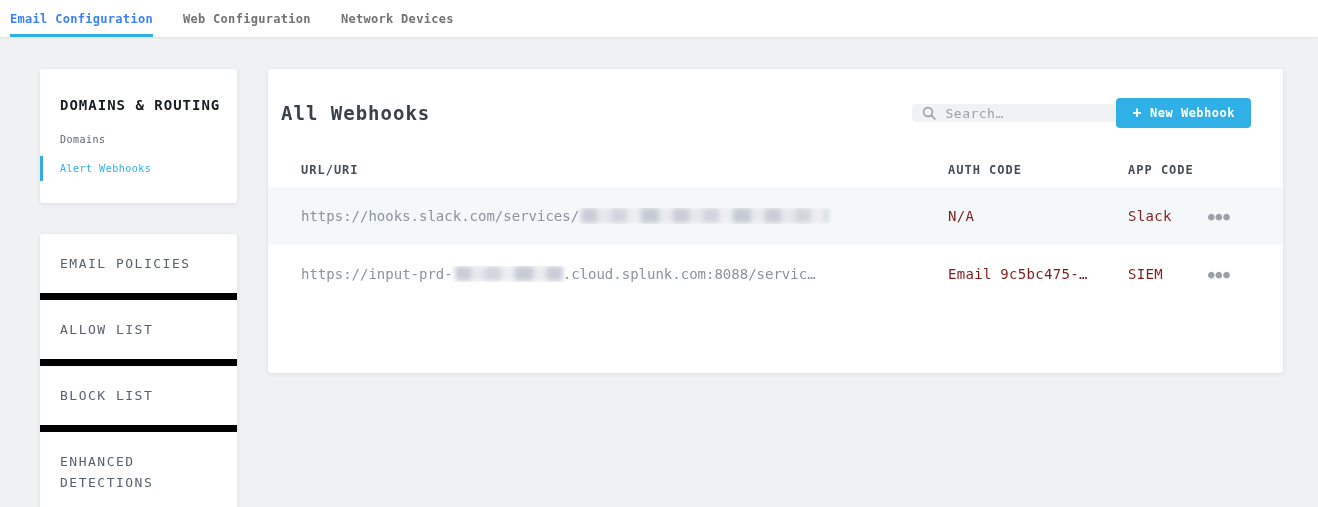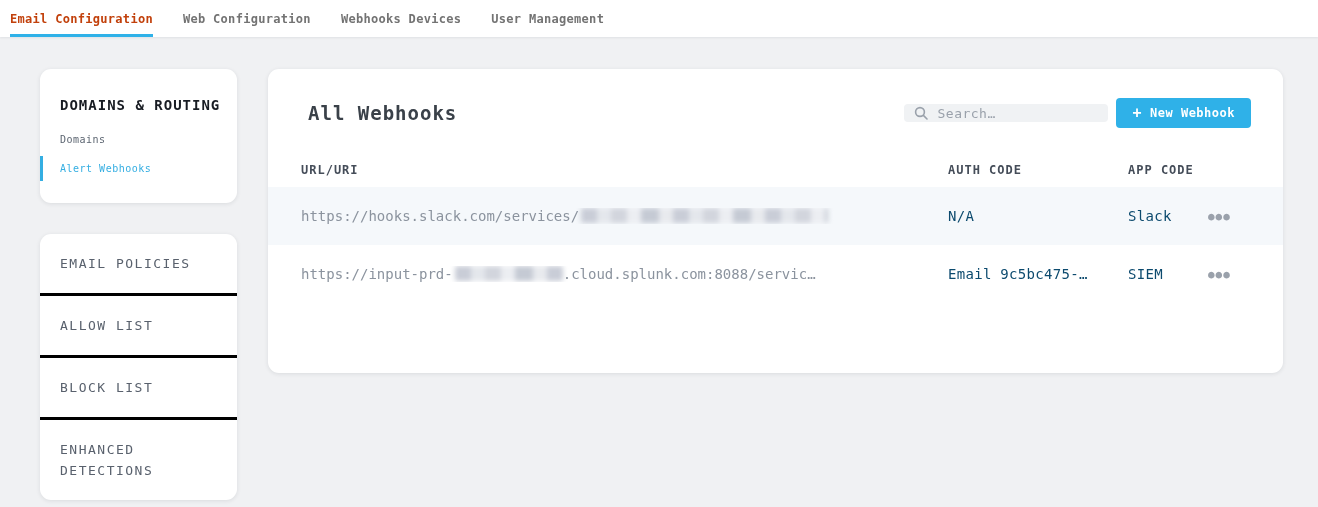--- a/index.html
+++ b/index.html
@@ -28,36 +28,36 @@
     font-size: 12px;
     font-weight: bold;
     color: #737373;
     letter-spacing: 0.3px;
     border-bottom: 3px solid transparent;
     padding-top: 3px;
     cursor: pointer;
     white-space: nowrap;
   }
   .tab.active {
-    color: #c2410c;
+    color: #3b82f6;
     border-bottom-color: #2fb1e8;
   }
 
   
   .layout {
     display: flex;
     align-items: flex-start;
     padding: 32px 35px 0 40px;
     gap: 31px;
   }
   .sidebar { width: 197px; flex: 0 0 197px; }
 
   .card {
     background: #ffffff;
-    border-radius: 11px;
+    border-radius: 3px;
     box-shadow: 0 1px 4px rgba(25,35,50,0.10);
   }
 
   
   .side-card1 { padding: 18px 0 20px 0; margin-bottom: 31px; overflow: hidden; }
   .side-header {
     font-size: 14px;
     font-weight: bold;
     color: #181c23;
     letter-spacing: 1px;
@@ -83,52 +83,51 @@
   }
 
   
   .side-card2 { overflow: hidden; }
   .side-section {
     font-size: 13px;
     color: #59616d;
     letter-spacing: 1.5px;
     padding: 19px 20px;
     line-height: 21px;
-    border-bottom: 3px solid #000000;
+    border-bottom: 7px solid #000000;
     cursor: pointer;
   }
   .side-section:last-child { border-bottom: none; }
 
   
   .main-card {
     flex: 1;
     min-height: 304px;
     padding-bottom: 40px;
   }
   .main-head {
     display: flex;
     align-items: center;
-    padding: 29px 32px 0 40px;
+    padding: 29px 32px 0 13px;
   }
   .main-title {
     font-size: 19px;
     font-weight: bold;
     color: #3a4149;
     letter-spacing: 1px;
     flex: 1;
   }
   .search-box {
     display: flex;
     align-items: center;
     width: 204px;
     height: 18px;
     background: #f0f2f4;
     border-radius: 4px;
     padding: 0 10px;
-    margin-right: 8px;
   }
   .search-box svg { flex: 0 0 auto; margin-right: 9px; }
   .search-input {
     border: none;
     outline: none;
     background: transparent;
     font-family: inherit;
     font-size: 13px;
     color: #5b6470;
     width: 100%;
@@ -165,21 +164,21 @@
   .thead {
     height: 34px;
     font-size: 12px;
     font-weight: bold;
     color: #454d59;
     letter-spacing: 1px;
   }
   .tbody-row { height: 58px; font-size: 14px; color: #8b939e; }
   .tbody-row.striped { background: #f5f8fb; }
   .cell-url { white-space: nowrap; overflow: hidden; display: flex; align-items: flex-start; }
-  .cell-auth, .cell-app { white-space: nowrap; letter-spacing: 0.3px; color: #0c4a6e; }
+  .cell-auth, .cell-app { white-space: nowrap; letter-spacing: 0.3px; color: #7f1d1d; }
   .redact {
     display: inline-block;
     height: 15px;
     margin-left: 2px;
     border-radius: 2px;
     background: repeating-linear-gradient(90deg,
       #c9cdd7 0 16px, #e4e7ec 16px 30px, #d2d5dd 30px 46px,
       #eceef2 46px 60px, #c5cad4 60px 78px, #e8eaee 78px 92px);
     filter: blur(2.5px);
     vertical-align: middle;
@@ -194,22 +193,21 @@
     justify-self: start;
     line-height: 1;
   }
 </style>
 </head>
 <body>
 
 <nav class="topnav">
   <div class="tab active">Email Configuration</div>
   <div class="tab">Web Configuration</div>
-  <div class="tab">Webhooks Devices</div>
-  <div class="tab">User Management</div>
+  <div class="tab">Network Devices</div>
 </nav>
 
 <div class="layout">
 
   <aside class="sidebar">
     <div class="card side-card1">
       <div class="side-header">DOMAINS &amp; ROUTING</div>
       <div class="side-link">Domains</div>
       <div class="side-link active">Alert Webhooks</div>
     </div>

